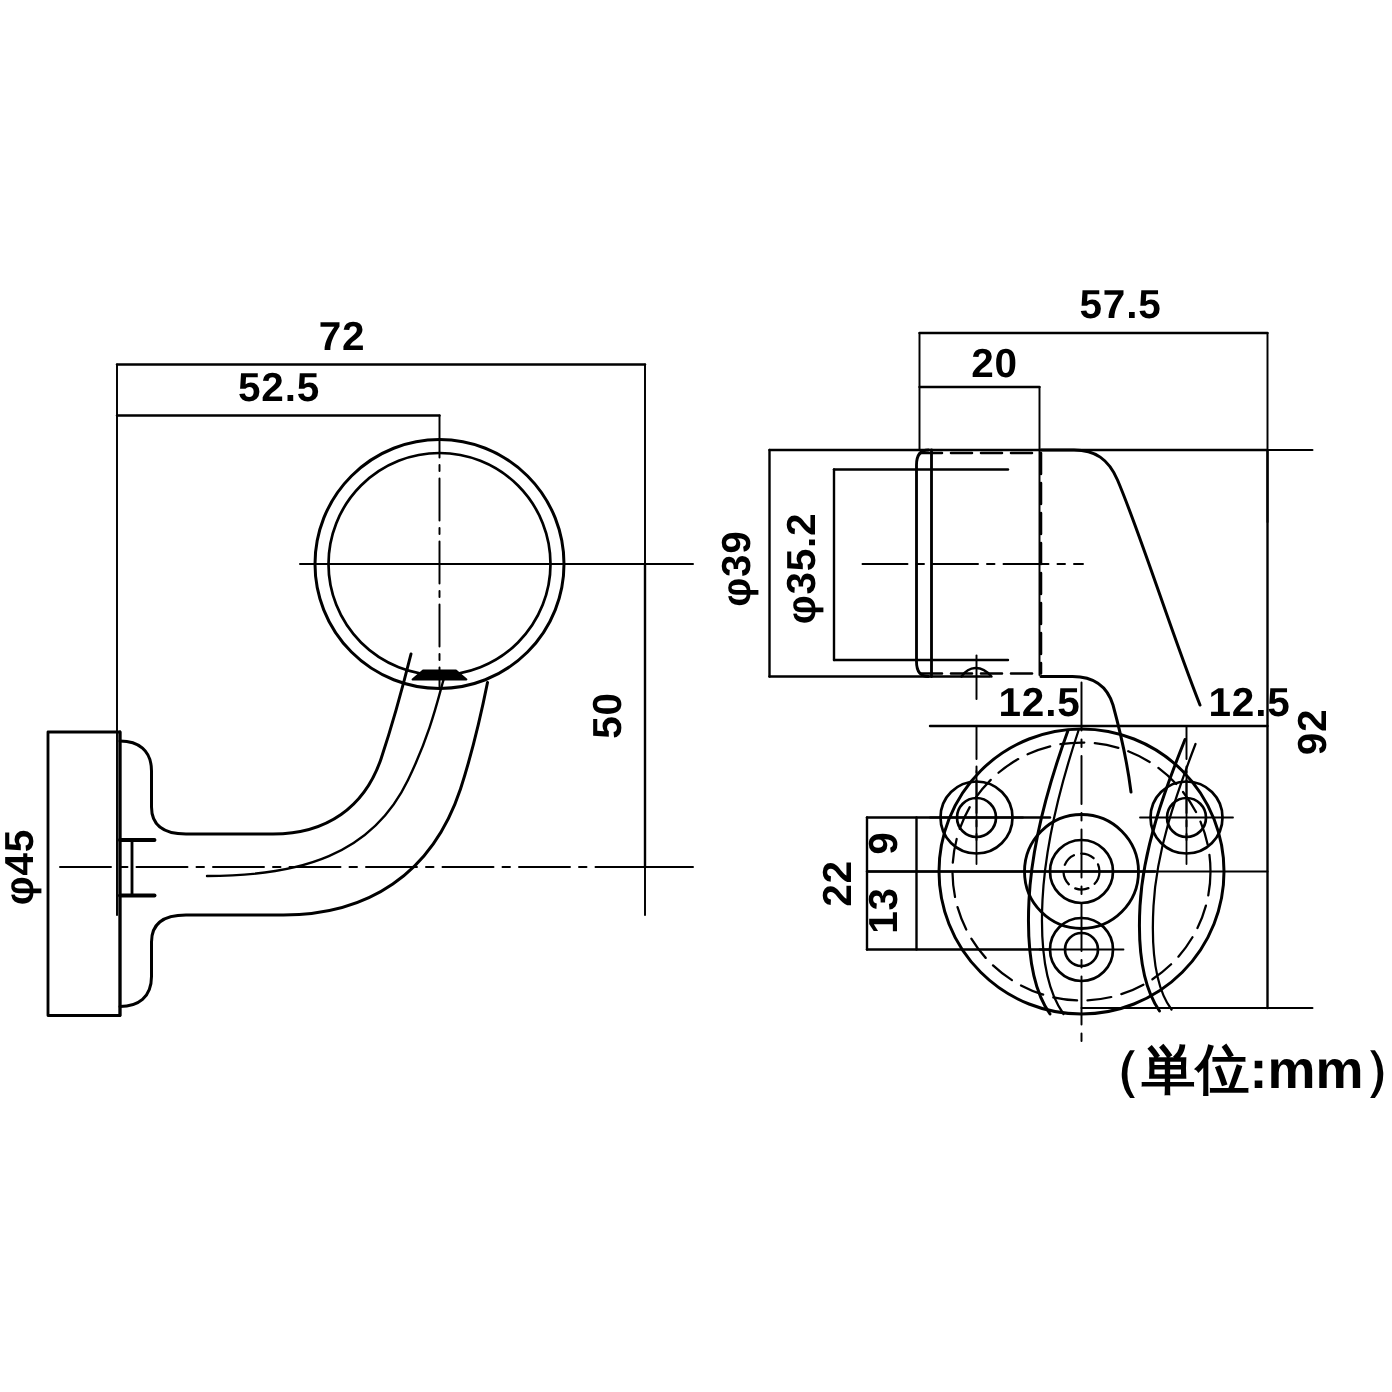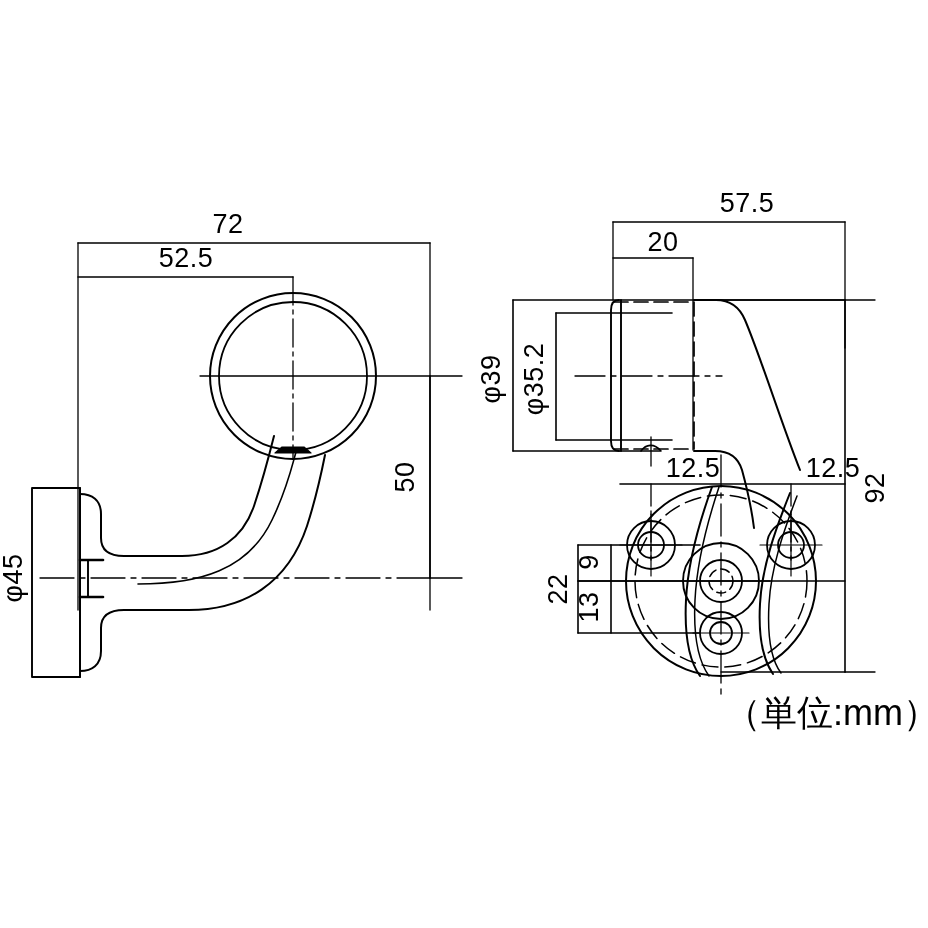--- a/index.html
+++ b/index.html
@@ -2,21 +2,21 @@
 <html><head>
 <meta charset="utf-8">
 <title>Technical Drawing</title>
 <style>
   html,body{margin:0;padding:0;background:#ffffff;}
   body{
     width:928px;height:928px;
     font-family:"Liberation Sans","DejaVu Sans",sans-serif;
     overflow:hidden;
   }
-  #sheet{position:relative;width:794px;height:928px;background:#fff;}
+  #sheet{position:relative;width:794px;height:928px;background:#fff;font-weight:bold;}
   svg#drawing{position:absolute;left:0;top:0;width:928px;height:928px;display:block;}
   .dimtext{
     font-family:"Liberation Sans","DejaVu Sans",sans-serif;
     font-size:27px;
     fill:#000;
     letter-spacing:0.5px;
   }
   .unittext{
     font-family:"Liberation Sans","DejaVu Sans",sans-serif;
     font-size:36px;

